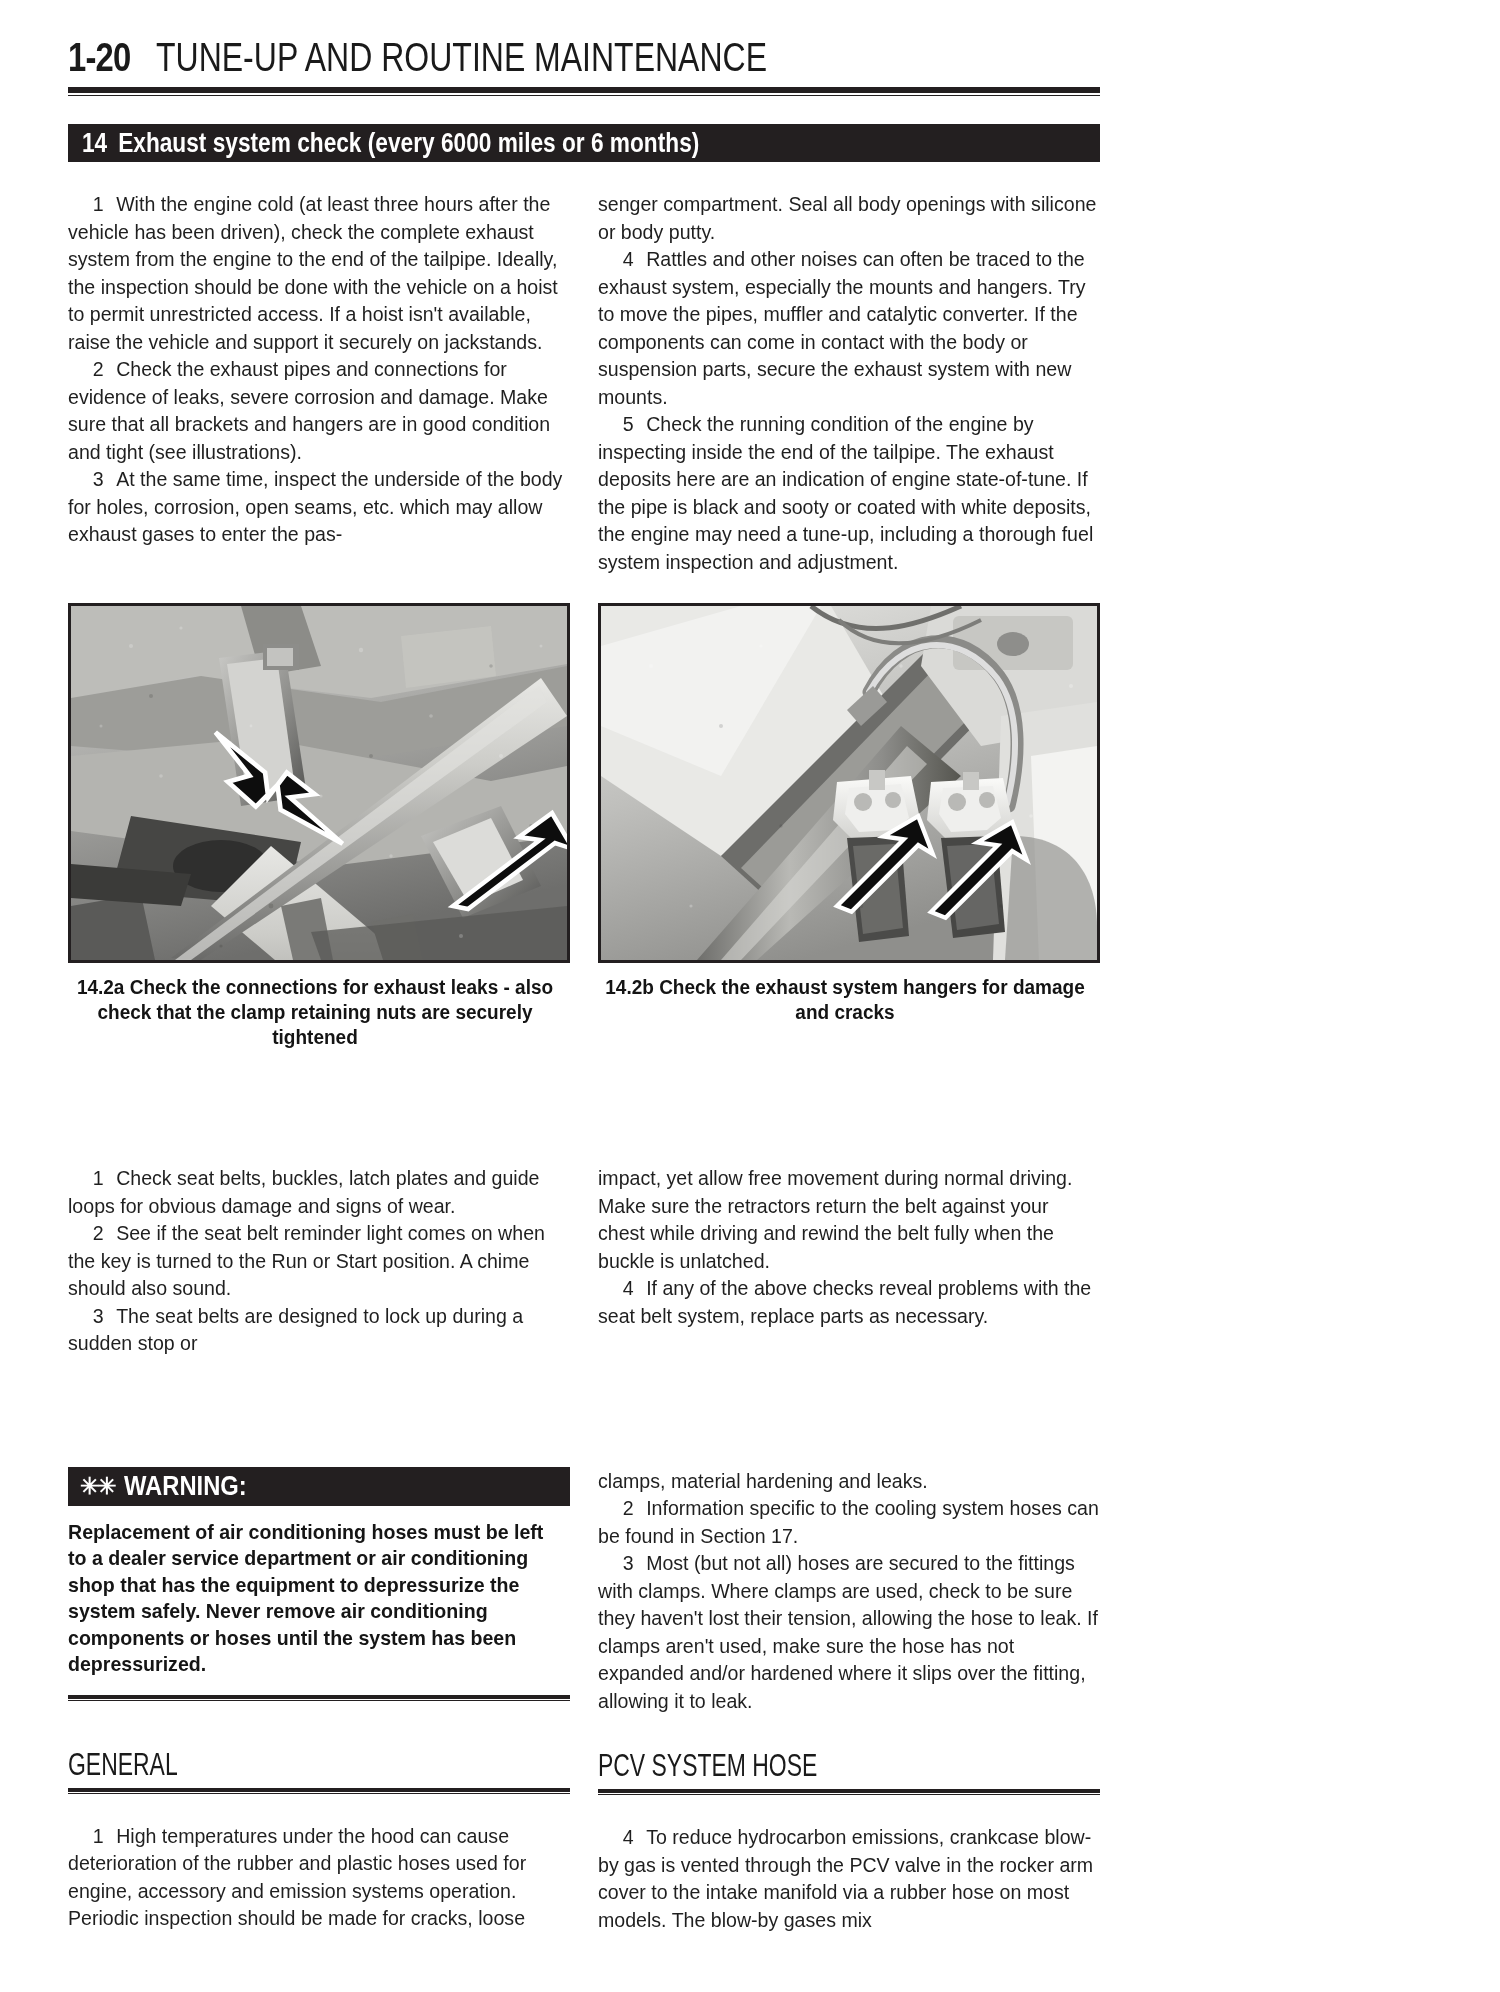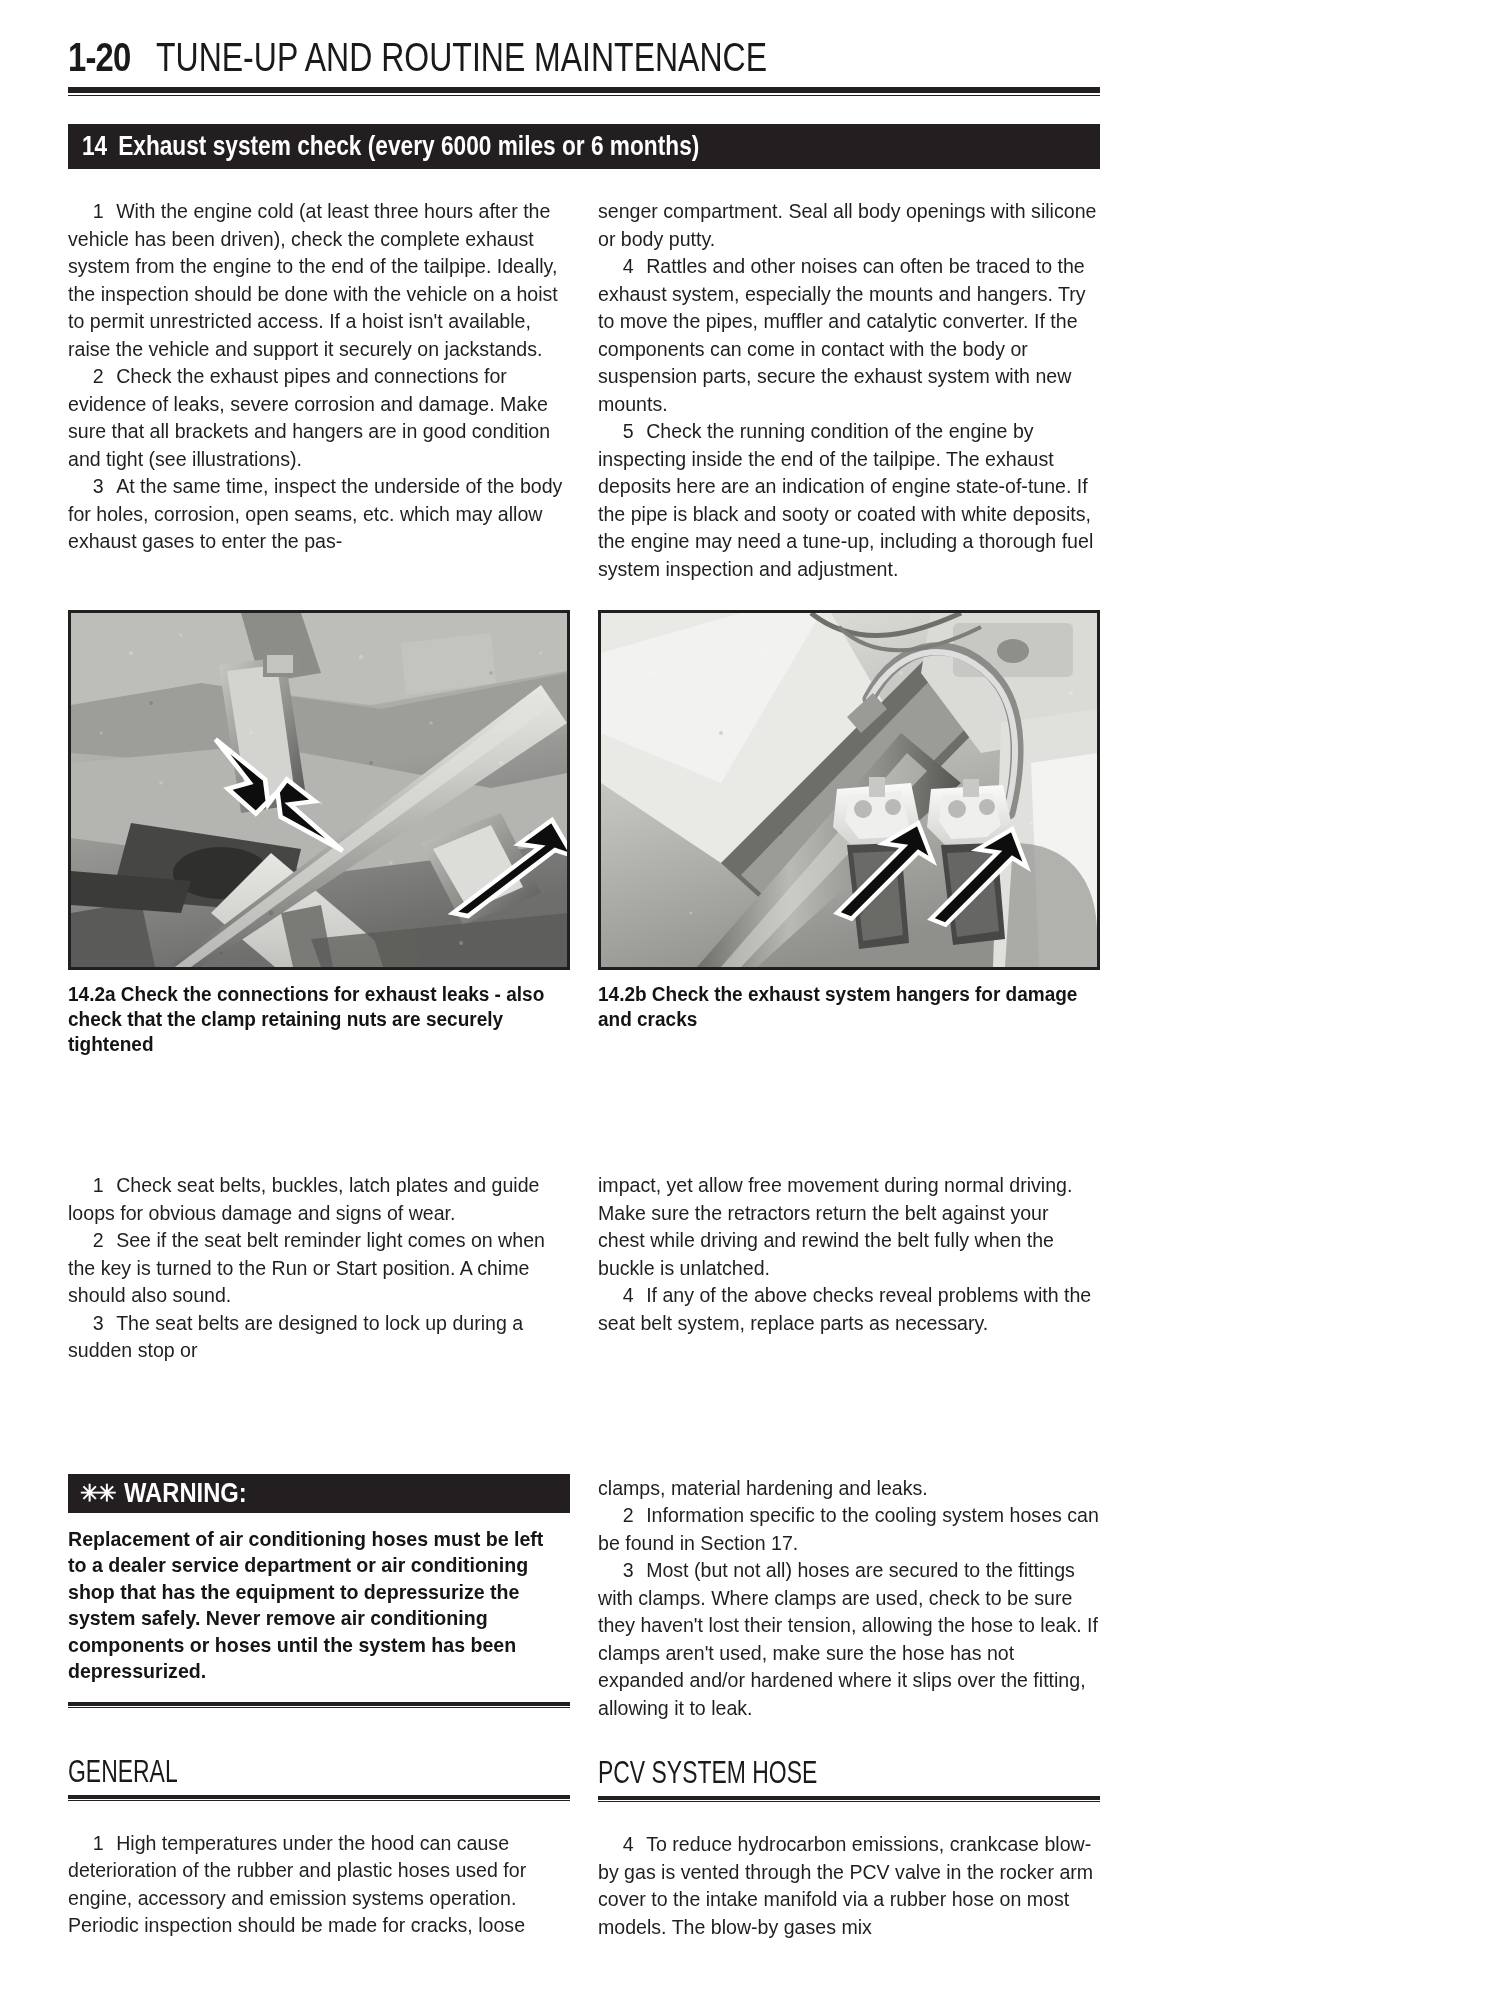--- a/index.html
+++ b/index.html
@@ -55,21 +55,21 @@
     border-top: 6px solid #231f20;
     border-bottom: 1px solid #231f20;
     height: 2px;
     width: 1032px;
   }
 
   
   .secbar {
     background: #231f20;
     color: #ffffff;
-    height: 45px;
+    height: 38px;
     width: 1032px;
     margin-left: 8px;
     display: flex;
     align-items: center;
     box-sizing: border-box;
     padding-left: 14px;
   }
   .secbar .sb-inner {
     font-size: 27px;
     font-weight: bold;
@@ -107,20 +107,21 @@
     margin-left: 26px;
     margin-right: 13px;
   }
 
   
   .figrow {
     display: flex;
     width: 1032px;
     margin-left: 8px;
     gap: 28px;
+    text-align: center;
   }
   .figbox {
     width: 502px;
     box-sizing: border-box;
   }
   .photo {
     width: 100%;
     border: 3px solid #231f20;
     box-sizing: border-box;
     position: relative;

